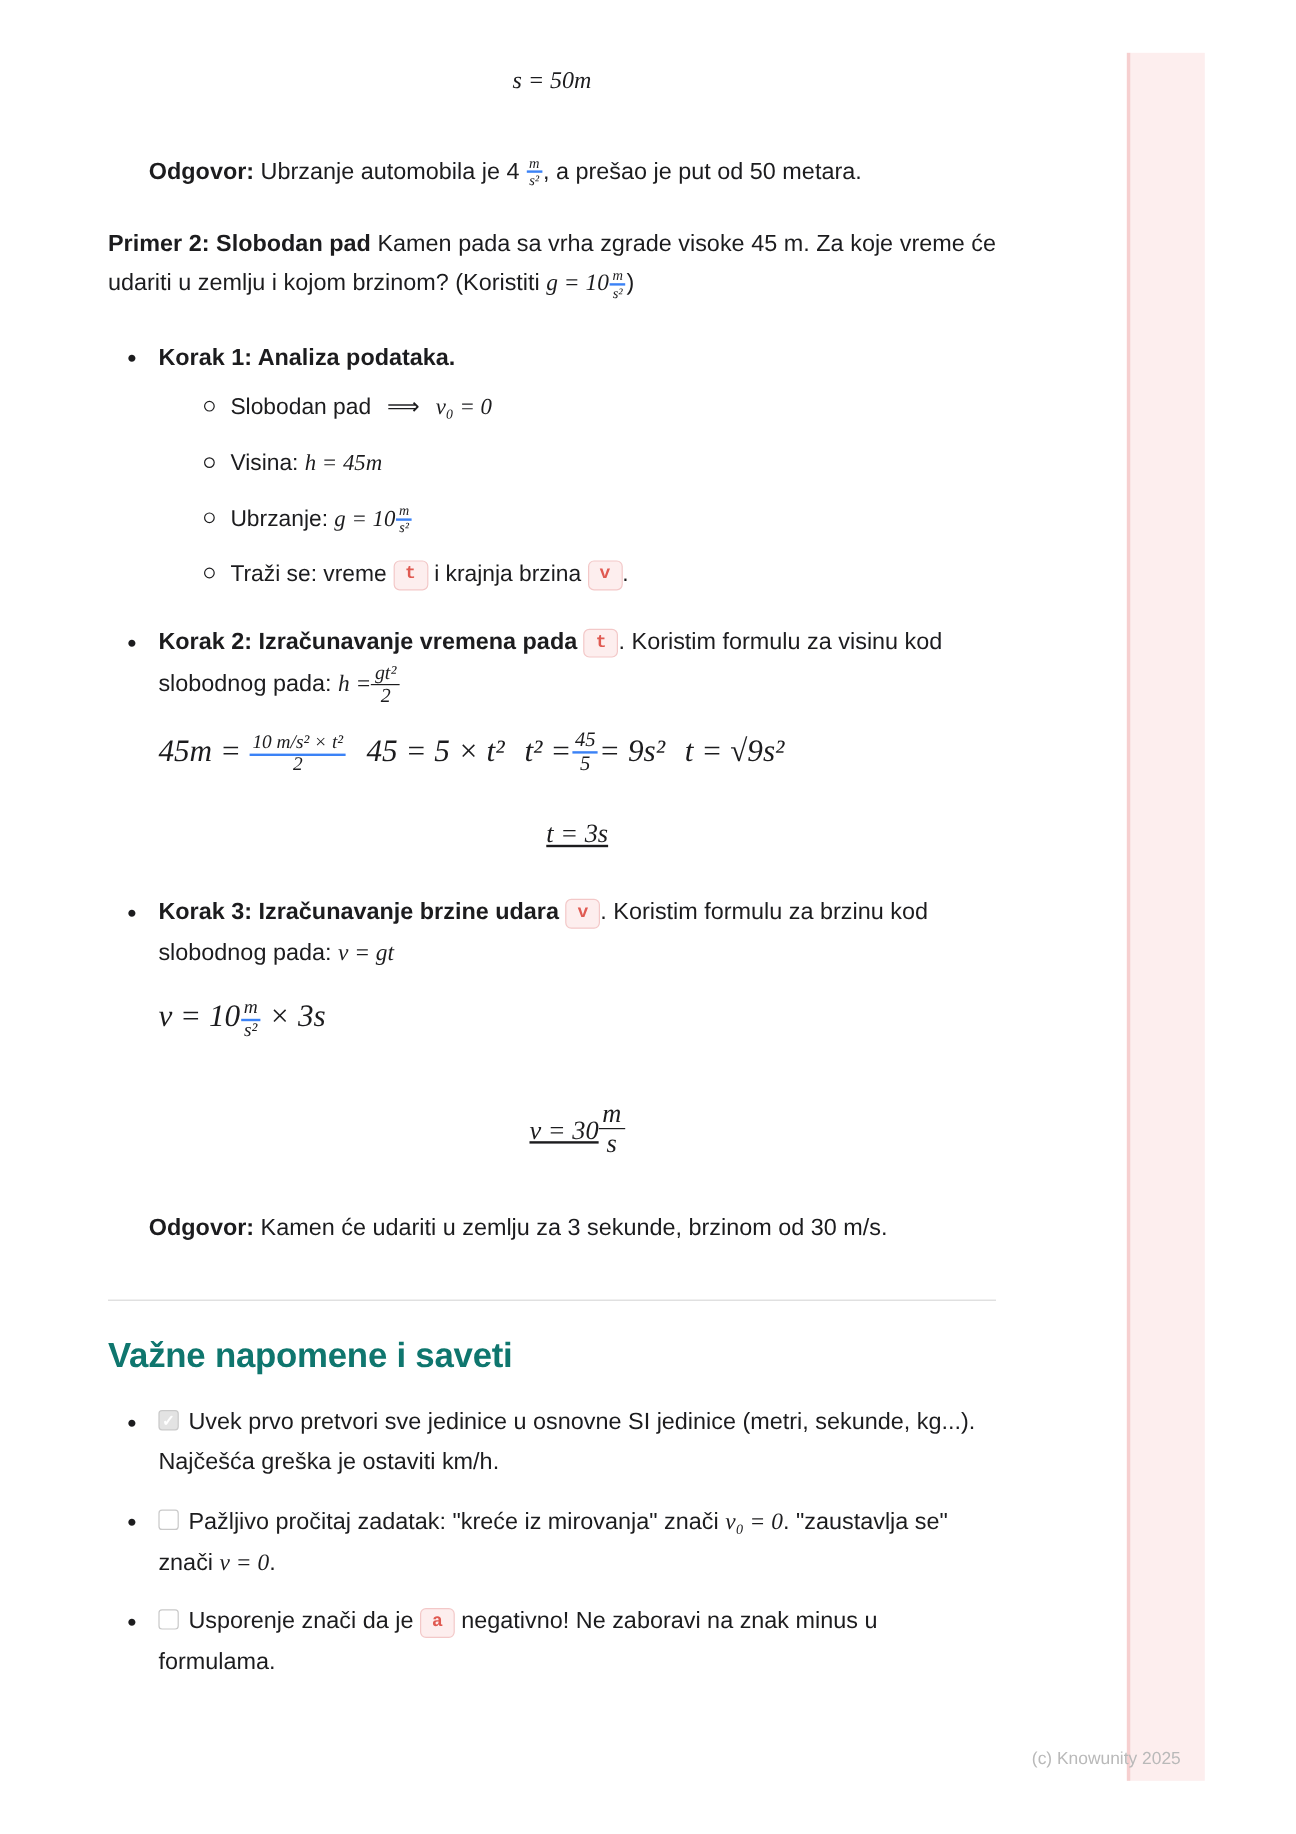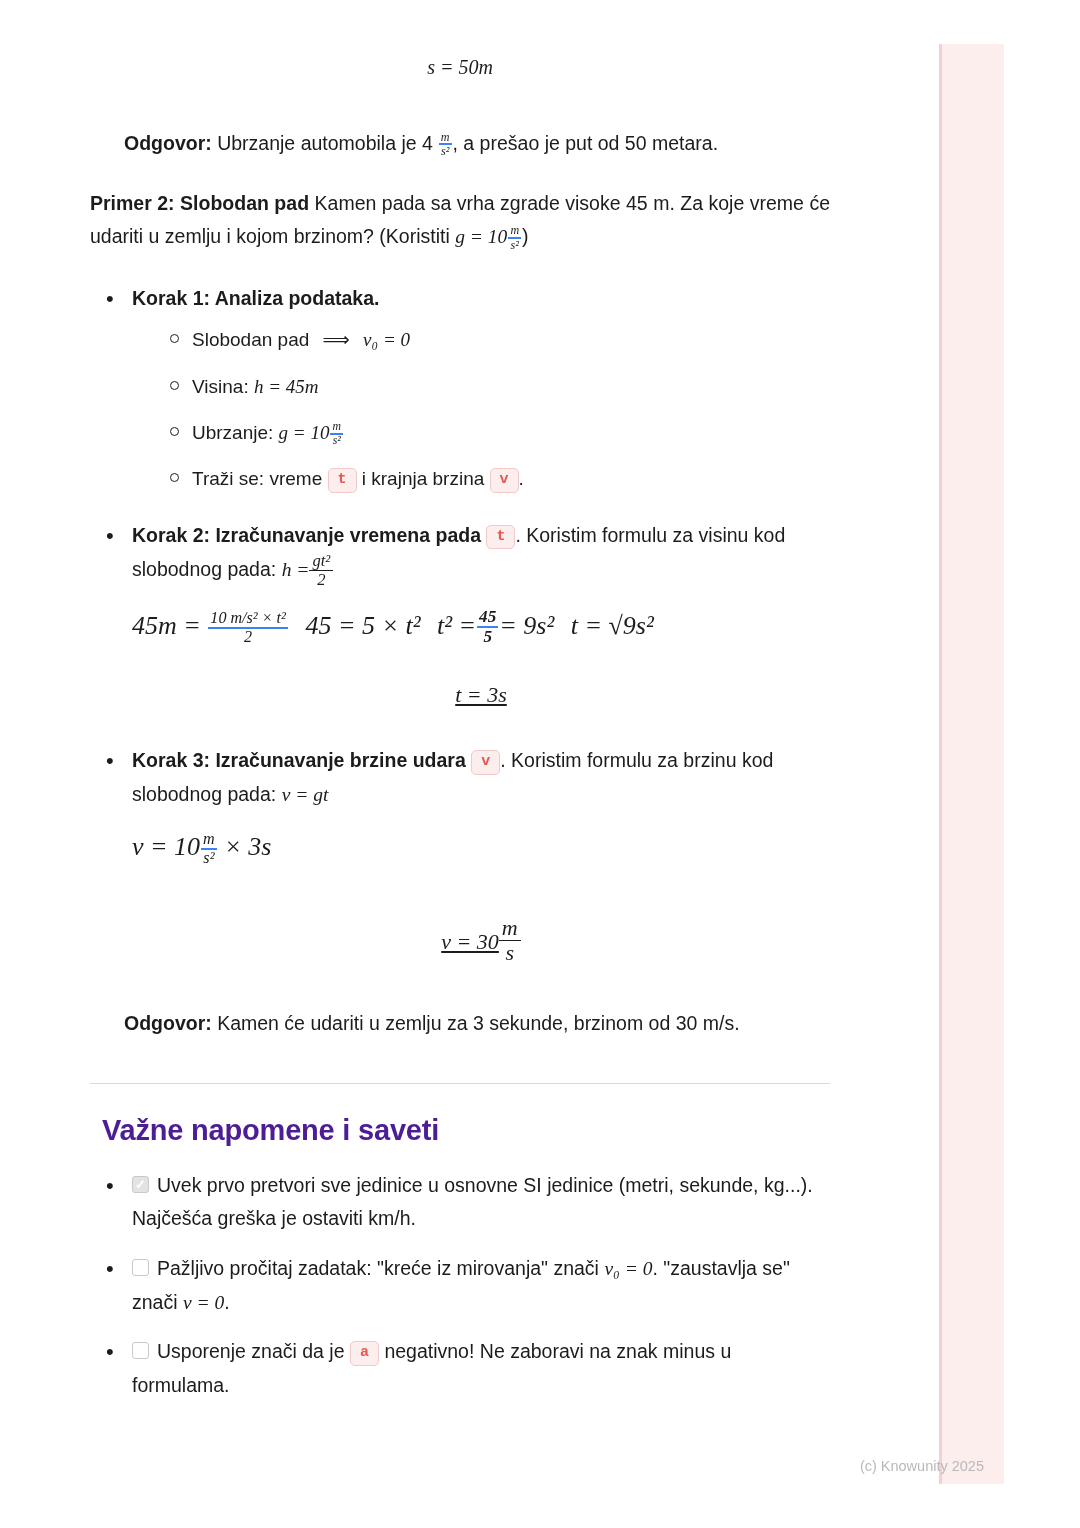--- a/index.html
+++ b/index.html
@@ -143,24 +143,24 @@
     border-radius: 50%;
   }
 
   .divider {
     border: none;
     border-top: 1px solid #d9d9d9;
     margin: 42px 0 30px 0;
   }
 
   h2.section-title {
-    color: #4c1d95;
+    color: #0f766e;
     font-size: 29px;
     font-weight: bold;
-    margin: 0 0 22px 12px;
+    margin: 0 0 22px 0;
     letter-spacing: -0.2px;
   }
 
   
   ul.checklist {
     list-style: none;
     margin: 0;
     padding: 0 0 0 8px;
   }
   ul.checklist > li {
@@ -297,21 +297,21 @@
         <span class="chip">t</span><span>. Koristim formulu za visinu kod slobodnog pada:</span>
         <span class="math">h =</span><span class="math"><span class="tallfrac"><span class="num">gt²</span><span class="den">2</span></span></span>
 
         <div class="eq-block" style="margin-left:0;">
           <span>45m =</span>
           <span class="frac" style="font-size:0.62em;vertical-align:-0.5em;">
             <span class="num">10 m/s² × t²</span>
             <span class="den">2</span>
           </span>
           <span style="padding-left:10px;">45 = 5 × t²</span>
-          <span style="padding-left:10px;">t² =</span><span class="frac" style="font-size:0.66em;vertical-align:-0.5em;font-weight:bold;"><span class="num">45</span><span class="den">5</span></span><span>= 9s²</span>
+          <span style="padding-left:10px;">t² =</span><span class="frac" style="font-size:0.66em;vertical-align:-0.5em;"><span class="num">45</span><span class="den">5</span></span><span>= 9s²</span>
           <span style="padding-left:10px;">t = √9s²</span>
         </div>
 
         <div class="big-center">t = 3s</div>
       </li>
 
       <li style="margin-top:10px;">
         <span class="bold">Korak 3: Izračunavanje brzine udara</span>
         <span class="chip">v</span><span>. Koristim formulu za brzinu kod slobodnog pada:</span>
         <span class="math">v = gt</span>

